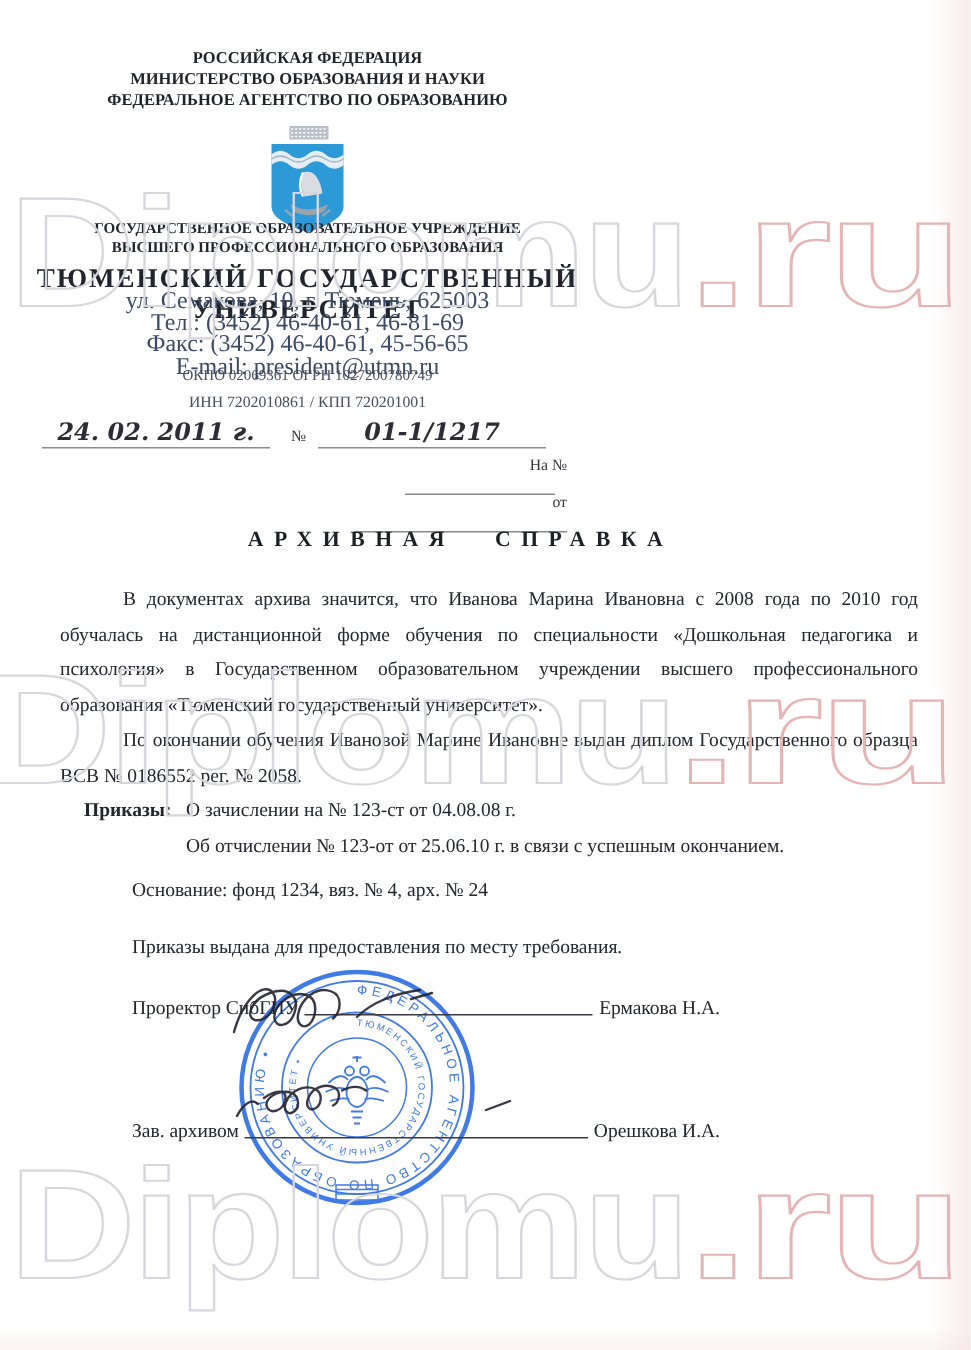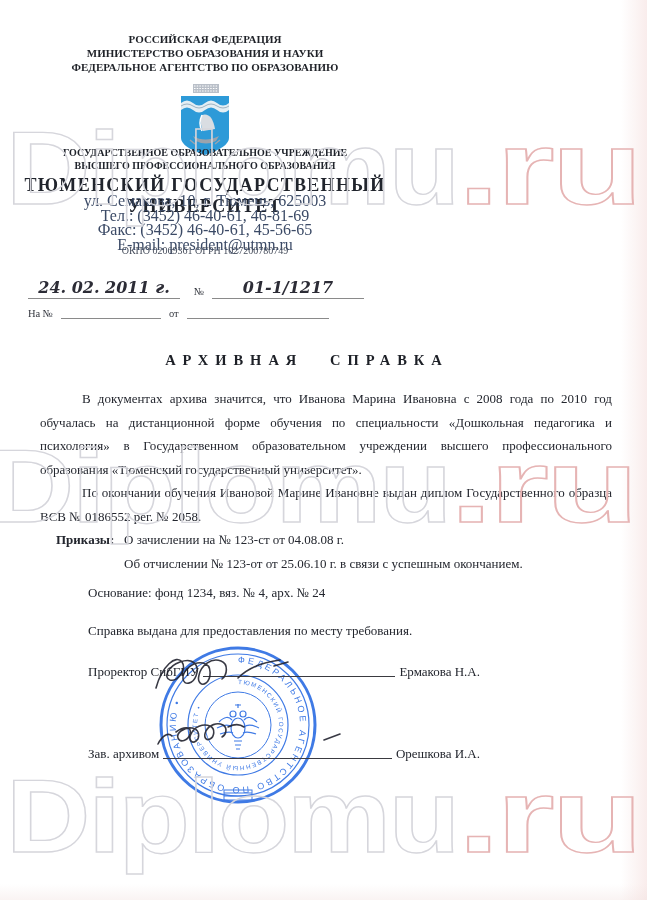--- a/index.html
+++ b/index.html
@@ -28,21 +28,21 @@
 
   
   .req{position:absolute;left:28px;top:278px;width:350px;z-index:2;font-size:10.5px;color:#33363e;}
   .req-row1{display:flex;align-items:flex-end;}
   .hand{font-family:"DejaVu Serif",serif;font-style:italic;font-weight:bold;
         font-size:16px;color:#2c2c36;transform:rotate(-1.5deg);}
   .fill-line{border-bottom:1px solid #8a8a8a;display:inline-block;}
   .d-line{width:152px;text-align:center;padding-bottom:1px;}
   .n-line{width:152px;text-align:center;padding-bottom:1px;}
   .no-sign{margin:0 8px 2px 14px;}
-  .req-row2{display:flex;align-items:flex-end;margin-top:6px;}
+  .req-row2{display:flex;align-items:flex-end;margin-top:6px;flex-direction:column;}
   .na-line{width:100px;margin:0 8px;}
   .ot-line{width:142px;margin-left:8px;}
   .req-row2 .fill-line{height:13px;}
 
   .doc-title{position:absolute;top:352px;left:0;width:614px;text-align:center;z-index:2;
         font-weight:bold;font-size:14.5px;letter-spacing:7px;word-spacing:16px;color:#1d2027;}
 
   .bodytext{position:absolute;left:40px;top:387px;width:572px;z-index:2;
         font-size:13px;line-height:23.5px;text-align:justify;color:#23262e;}
   .bodytext p{margin:0;text-indent:42px;}
@@ -106,20 +106,21 @@
     <div class="u-big">ТЮМЕНСКИЙ ГОСУДАРСТВЕННЫЙ УНИВЕРСИТЕТ</div>
   </div>
 
   <div class="cblock contacts">
     <div>ул. Семакова, 10, г. Тюмень, 625003</div>
     <div>Тел.: (3452) 46-40-61, 46-81-69</div>
     <div>Факс: (3452) 46-40-61, 45-56-65</div>
     <div>E-mail: president@utmn.ru</div>
   </div>
   <div class="cblock okpo">ОКПО 02069361   ОГРН 1027200780749</div>
+  <div class="cblock inn">ИНН 7202010861 / КПП 720201001</div>
 
   <div class="req">
     <div class="req-row1">
       <span class="fill-line d-line"><span class="hand">24. 02. 2011 г.</span></span>
       <span class="no-sign">№</span>
       <span class="fill-line n-line"><span class="hand">01-1/1217</span></span>
     </div>
     <div class="req-row2">
       <span>На №</span>
       <span class="fill-line na-line"></span>
@@ -134,21 +135,21 @@
     <p>В документах архива значится, что Иванова Марина Ивановна с 2008 года по 2010 год обучалась на дистанционной форме обучения по специальности «Дошкольная педагогика и психология» в Государственном образовательном учреждении высшего профессионального образования «Тюменский государственный университет».</p>
     <p>По окончании обучения Ивановой Марине Ивановне выдан диплом Государственного образца ВСВ № 0186552 рег. № 2058.</p>
     <div class="orders">
       <div class="orders-label">Приказы:</div>
       <div class="orders-items">
         <div>О зачислении на № 123-ст от 04.08.08 г.</div>
         <div>Об отчислении № 123-от от 25.06.10 г. в связи с успешным окончанием.</div>
       </div>
     </div>
     <div class="basis">Основание: фонд 1234, вяз. № 4, арх. № 24</div>
-    <div class="issued">Справка выдана для предоставления по месту требования.</div>
+    <div class="issued">Приказы выдана для предоставления по месту требования.</div>
   </div>
 
   <div class="sig-row sig1">
     <span>Проректор СибГИУ</span>
     <span class="sig-line"></span>
     <span class="sig-name">Ермакова Н.А.</span>
   </div>
   <div class="sig-row sig2">
     <span>Зав. архивом</span>
     <span class="sig-line"></span>

